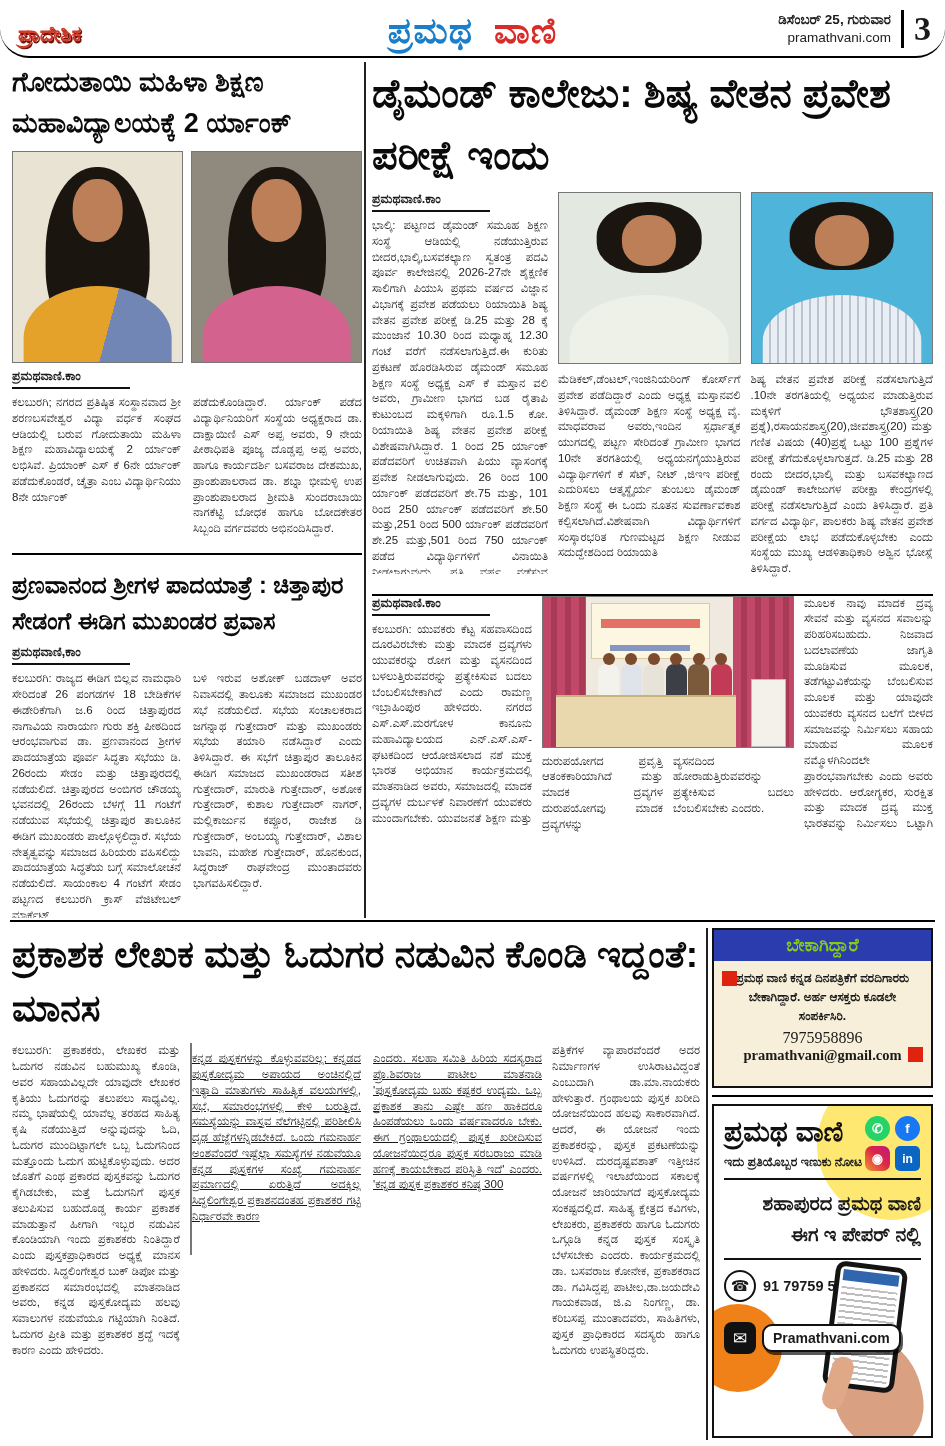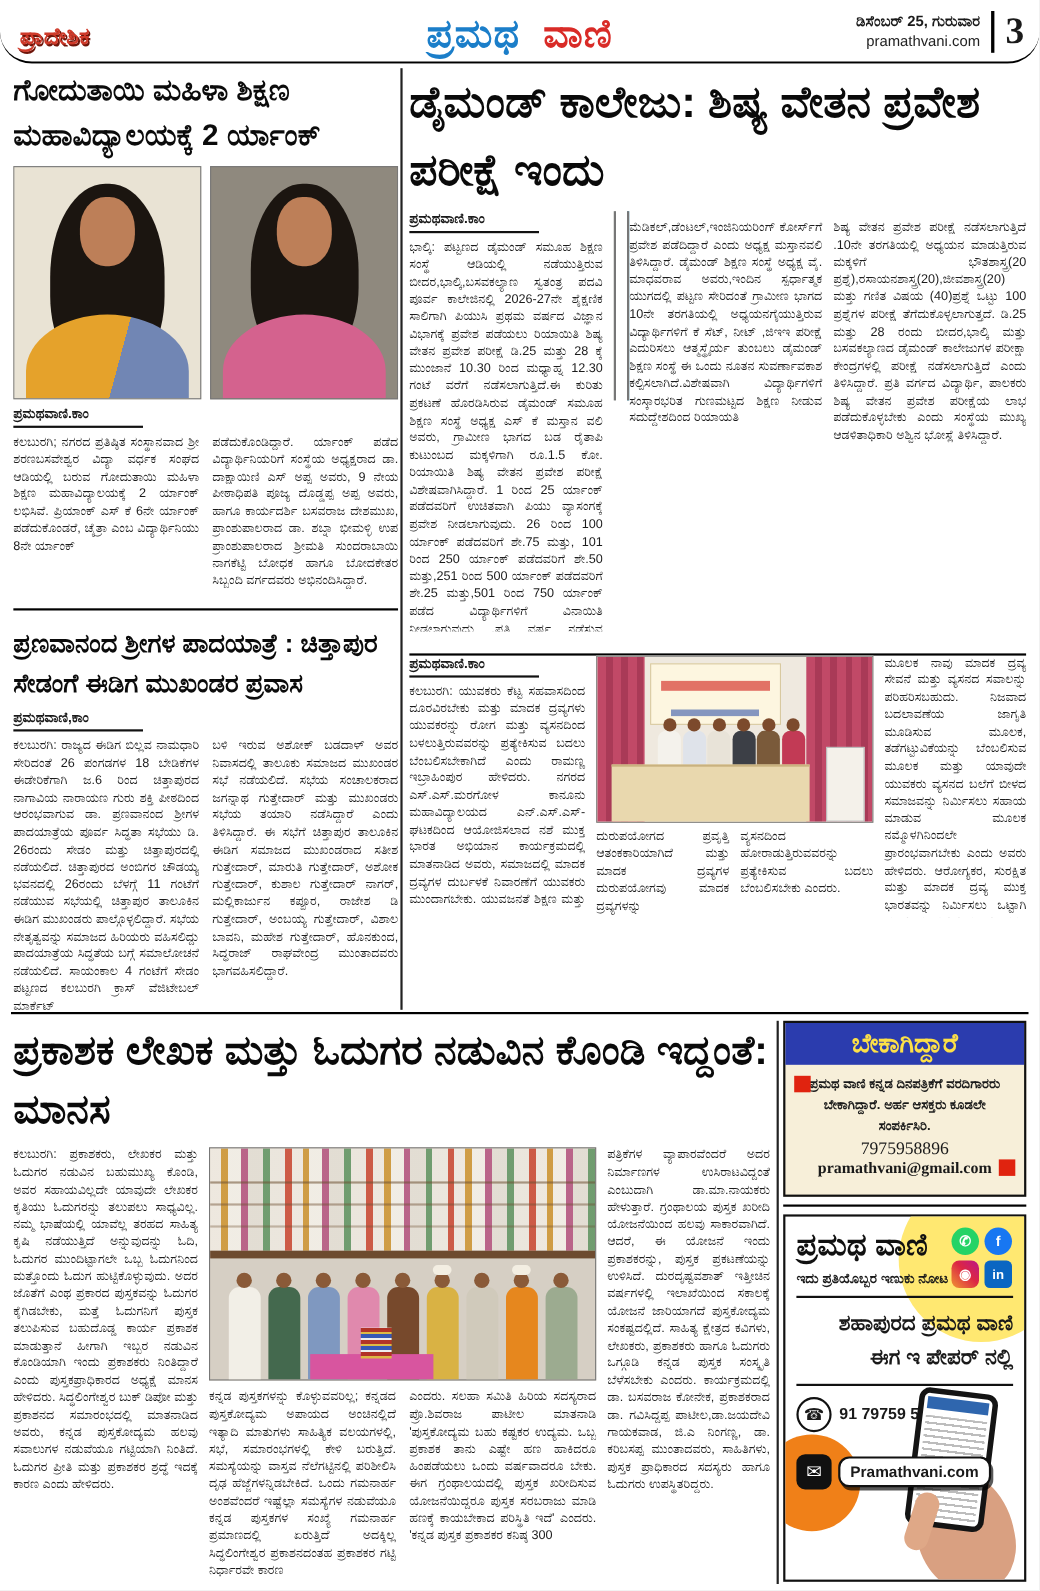--- a/index.html
+++ b/index.html
@@ -45,21 +45,21 @@
   .h1a{font-size:27px;font-weight:800;line-height:1.5;color:#0b0b0b;}
   .photorow{display:flex;gap:8px;margin:8px 0 6px 0;}
   .photorow .photo{flex:1;height:212px;}
   .h2a{font-size:23.5px;font-weight:800;line-height:1.55;color:#0b0b0b;margin-top:12px;}
   .vdiv{position:absolute;left:364px;top:62px;width:1.5px;height:856px;background:#222;}
   
   .col-right{position:absolute;left:372px;top:62px;width:561px;height:856px;overflow:hidden;}
   .h1b{font-size:40px;font-weight:800;line-height:1.55;color:#0a0a0a;}
   .a3row{display:flex;gap:10px;margin-top:6px;height:392px;}
   .a3c1{width:176px;flex:none;}
-  .a3right{flex:1;display:flex;flex-direction:row;}
+  .a3right{flex:1;display:flex;flex-direction:column;}
   .a3photos{display:flex;gap:10px;height:172px;}
   .a3photos .photo{flex:1;height:172px;}
   .a3cols{display:flex;gap:10px;margin-top:8px;flex:1;overflow:hidden;}
   .a3cols>div{flex:1;}
   .h2b{font-size:32px;font-weight:800;line-height:1.5;text-align:center;margin:10px 0 4px 0;}
   .a4row{display:flex;gap:10px;height:238px;}
   .a4c1{width:160px;flex:none;}
   .a4mid{width:252px;flex:none;display:flex;flex-direction:column;}
   .a4mid .photo{height:152px;}
   .a4below{display:flex;gap:10px;margin-top:6px;flex:1;overflow:hidden;}
@@ -82,21 +82,21 @@
   .ev-speaker{position:absolute;right:6%;bottom:42%;width:19px;height:30px;background:#6f86a8;border-radius:6px 6px 0 0;}
   .ev-speaker::before{content:"";position:absolute;top:-11px;left:50%;transform:translateX(-50%);
     width:12px;height:12px;border-radius:50%;background:#7c4a2c;}
   
   .hr-full{position:absolute;left:10px;right:10px;top:920px;height:2px;background:#000;}
   
   .bl{position:absolute;left:12px;top:928px;width:688px;height:514px;overflow:hidden;}
   .h1c{font-size:37px;font-weight:800;line-height:1.45;color:#0a0a0a;}
   .a5row{display:flex;gap:10px;margin-top:8px;height:398px;}
   .a5c1{width:168px;flex:none;}
-  .a5mid{width:352px;flex:none;display:flex;flex-direction:column;}
+  .a5mid{width:352px;flex:none;display:flex;flex-direction:row;text-decoration:underline;}
   .a5mid .photo{height:212px;flex:none;}
   .a5below{display:flex;gap:12px;margin-top:8px;flex:1;overflow:hidden;}
   .a5below>div{flex:1;}
   .a5c4{flex:1;}
   
   .books{background:#d6cfc4;}
   .books::before{content:"";position:absolute;left:0;right:0;top:0;height:44%;opacity:.95;
     background:repeating-linear-gradient(90deg,#efe9e0 0 10px,#cf9a3e 10px 16px,#f2eee6 16px 28px,#b85f86 28px 34px,#e3ded4 34px 48px,#6b9a6b 48px 54px,#ece7de 54px 68px,#cc5540 68px 74px);}
   .books::after{content:"";position:absolute;top:14%;left:0;right:0;height:2px;background:rgba(110,80,50,.55);
     box-shadow:0 20px 0 rgba(110,80,50,.45),0 40px 0 rgba(110,80,50,.35);}
@@ -108,21 +108,21 @@
     width:14px;height:14px;border-radius:50%;background:#8a5a38;}
   .bs-p.peta::after{content:"";position:absolute;top:-20px;left:50%;transform:translateX(-50%);
     width:17px;height:9px;border-radius:5px;background:#f3eee2;}
   .bs-table{position:absolute;bottom:0;left:26%;width:32%;height:11%;background:#d8559f;z-index:3;}
   .bs-books{position:absolute;bottom:9%;left:39%;width:28px;height:28px;z-index:4;
     background:repeating-linear-gradient(#b23327 0 4px,#ddb944 4px 6px,#3658b5 6px 9px,#eeeeee 9px 11px);}
   
   .ads{position:absolute;left:712px;top:928px;width:221px;height:512px;}
   .ads-vdiv{position:absolute;left:706px;top:928px;width:1.5px;height:512px;background:#222;}
   .ad1{border:2px solid #111;height:160px;box-sizing:border-box;background:#f7efd9;}
-  .ad1-head{background:#2b3cae;color:#fde047;text-align:center;font-size:24px;font-weight:800;padding:5px 12px;}
+  .ad1-head{background:#2b3cae;color:#84cc16;text-align:center;font-size:18px;font-weight:800;padding:5px 12px;}
   .ad1-body{position:relative;padding:8px 10px 4px 10px;text-align:center;}
   .ad1-text{font-size:12px;font-weight:700;line-height:1.6;}
   .ad1-phone{font-size:16px;font-weight:400;margin-top:2px;font-family:"Liberation Serif", serif;}
   .ad1-mail{font-size:14.5px;font-weight:800;font-family:"Liberation Serif", serif;}
   .sq{position:absolute;width:15px;height:15px;background:#e0230f;}
   .sq.tl{left:8px;top:10px;} .sq.br{right:8px;bottom:6px;}
   .ad-sep{height:2px;background:#000;margin:7px 0;}
   .ad2{position:relative;border:2px solid #111;height:334px;box-sizing:border-box;background:#fff;
     padding:10px 10px 0 10px;overflow:hidden;}
   .ad2::before{content:"";position:absolute;top:-36px;right:-36px;width:150px;height:150px;border-radius:50%;background:#ffe871;}

